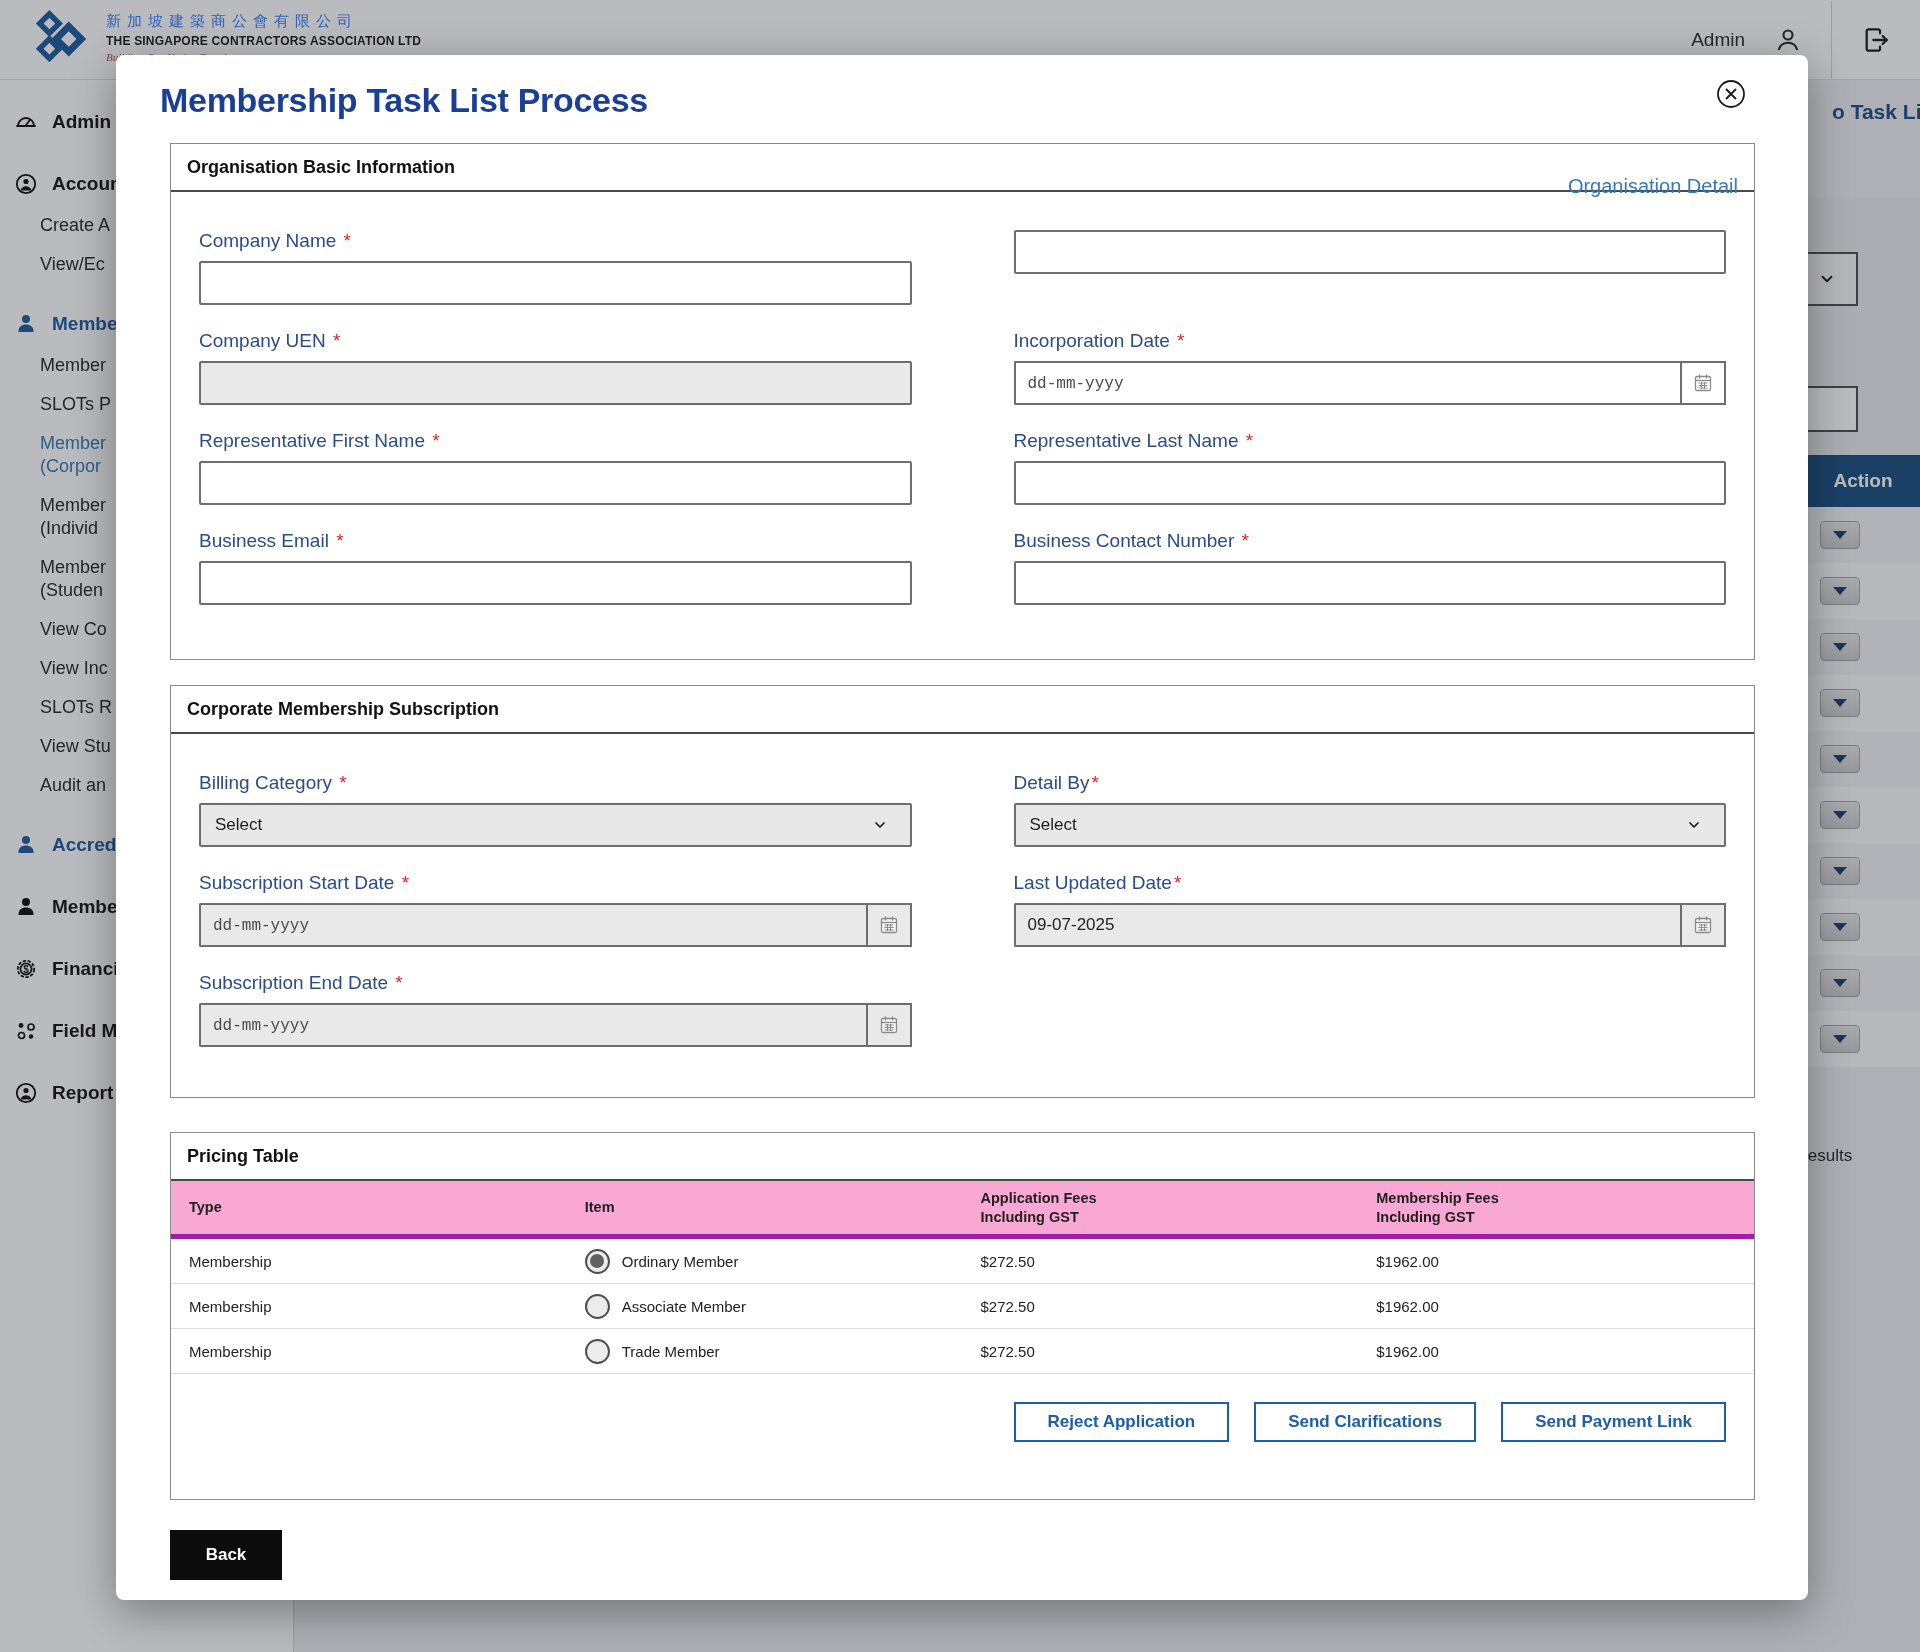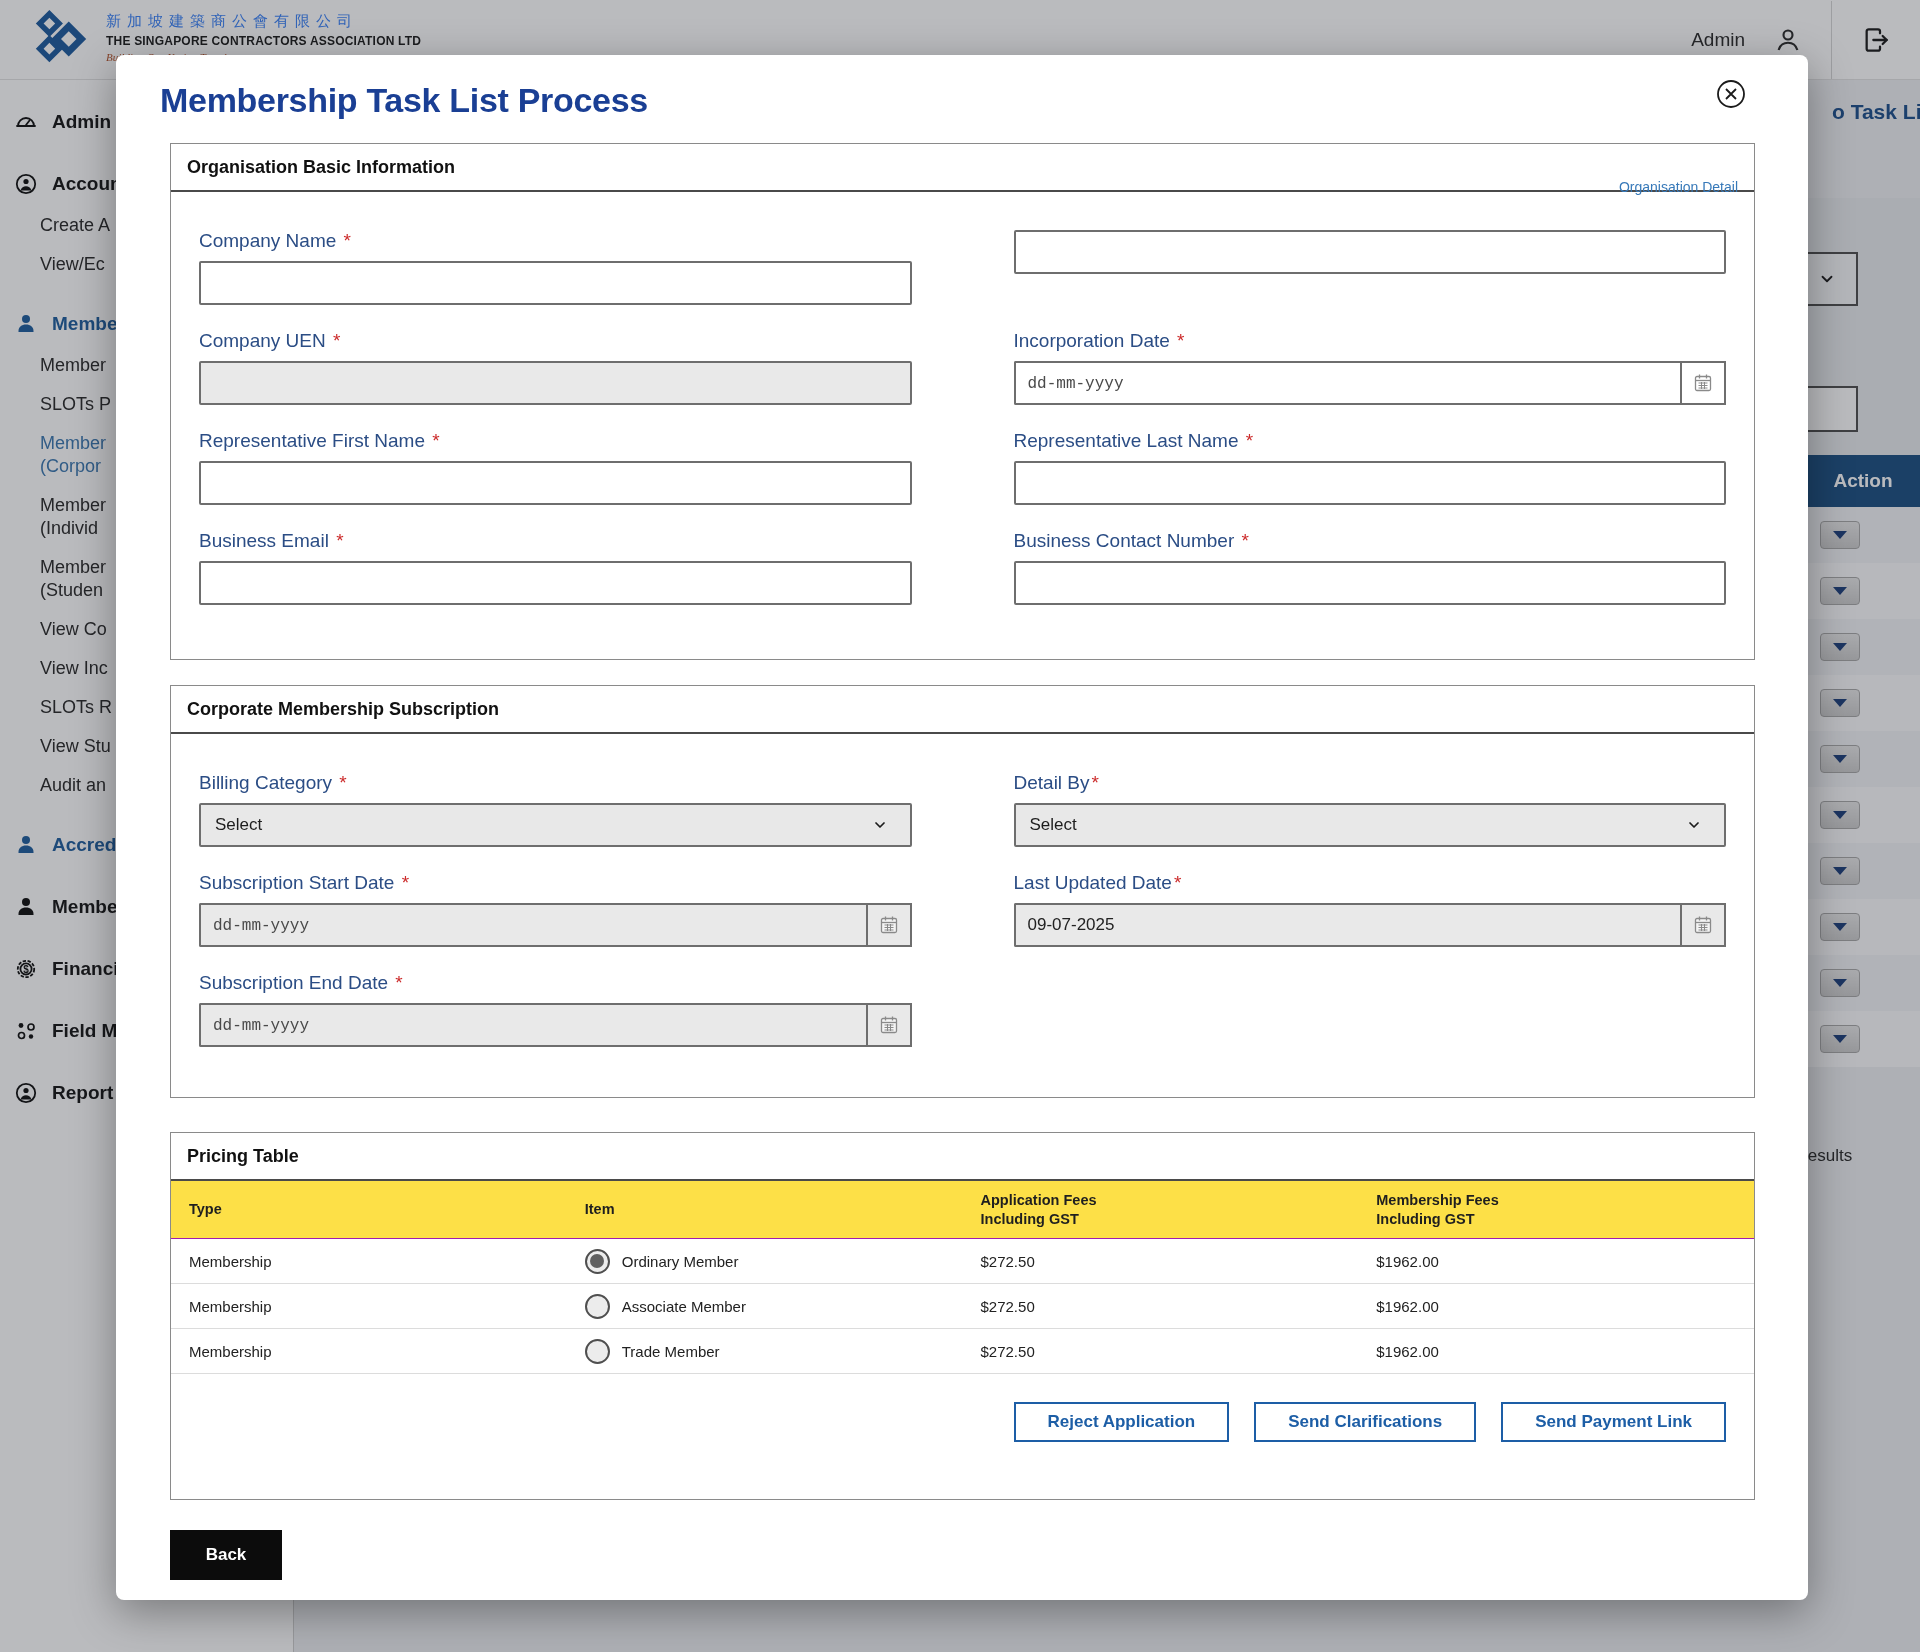--- a/index.html
+++ b/index.html
@@ -47,39 +47,39 @@
   .modal { position:absolute; left:116px; top:55px; width:1692px; height:1545px; background:#ffffff; border-radius:8px; z-index:100; box-shadow:0 12px 44px rgba(0,0,0,0.35); }
   .m-title { position:absolute; left:44px; top:26px; font-size:34px; font-weight:800; color:#1a3f94; letter-spacing:-0.3px; }
   .m-close { position:absolute; top:22px; right:60px; width:34px; height:34px; background:none; border:none; cursor:pointer; }
 
   .sec { position:absolute; left:54px; width:1585px; border:1px solid #8a8a8a; background:#fff; }
   .sec-org { top:88px; height:517px; }
   .sec-sub { top:630px; height:413px; }
   .sec-price { top:1077px; height:368px; }
   .sec-head { display:flex; align-items:center; justify-content:space-between; padding:0 16px; height:48px; border-bottom:2px solid #4a4a4a; }
   .sec-title { font-size:18px; font-weight:700; color:#111; }
-  .sec-link { font-size:14px; color:#3779b9; cursor:pointer; text-decoration:none;margin-top:39px; }
+  .sec-link { font-size:20px; color:#3779b9; cursor:pointer; text-decoration:none;margin-top:39px; }
 
   .fgrid { display:grid; grid-template-columns:1fr 1fr; column-gap:102px; row-gap:25px; padding:38px 28px 28px 28px; }
   .flabel { font-size:19px; color:#2b4d85; margin-bottom:9px; }
   .req { color:#cc2b2b; margin-left:2px; }
   .finput { width:100%; height:44px; border:2px solid #6e6e6e; border-radius:2px; background:#fff; font-size:17px; color:#222; padding:0 12px; font-family:"Liberation Sans", sans-serif; }
   .finput::placeholder { color:#4a4a4a; font-family:"Liberation Mono", monospace; font-size:16px; }
   .finput.disabled { background:#e9e9e9; }
   .dategrp { display:flex; width:100%; }
   .dategrp .finput { flex:1; border-right:none; border-radius:2px 0 0 2px; }
   .calbtn { width:46px; height:44px; border:2px solid #6e6e6e; background:#fff; display:flex; align-items:center; justify-content:center; cursor:pointer; }
   .dategrp.gray .finput { background:#e9e9e9; }
   .dategrp.gray .calbtn { background:#e9e9e9; }
   .selbox { width:100%; height:44px; border:2px solid #6e6e6e; border-radius:2px; background:#e8e8e8; display:flex; align-items:center; justify-content:space-between; padding:0 14px; font-size:17px; color:#1d1d1d; cursor:pointer; }
 
   
   .ptable { width:100%; }
   .prow { display:grid; grid-template-columns:25% 25% 25% 25%; align-items:center; }
-  .phead { background:#fde047; height:58px; border-bottom:1px solid #a21caf; }
+  .phead { background:#f9a8d4; height:58px; border-bottom:5px solid #a21caf; }
   .phead .pcell { font-size:14.5px; font-weight:700; color:#1f1f1f; line-height:19px; }
   .pcell { padding-left:18px; }
   .pbody { height:45px; border-bottom:1px solid #dcdcdc; }
   .pbody .pcell { font-size:15px; color:#222; }
   .itemcell { display:flex; align-items:center; gap:12px; }
   .radio { width:25px; height:25px; border:2px solid #4f4f4f; border-radius:50%; background:#ececec; display:inline-flex; align-items:center; justify-content:center; flex:0 0 25px; cursor:pointer; }
   .radio.selected::after { content:""; width:14px; height:14px; border-radius:50%; background:#606060; }
   .pbtns { display:flex; justify-content:flex-end; gap:25px; padding:28px 28px 0 0; }
   .obtn { height:40px; padding:0 32px; background:#fff; border:2px solid #1d5ea6; color:#1d5ea6; font-size:17px; font-weight:700; cursor:pointer; font-family:"Liberation Sans", sans-serif; }
 

